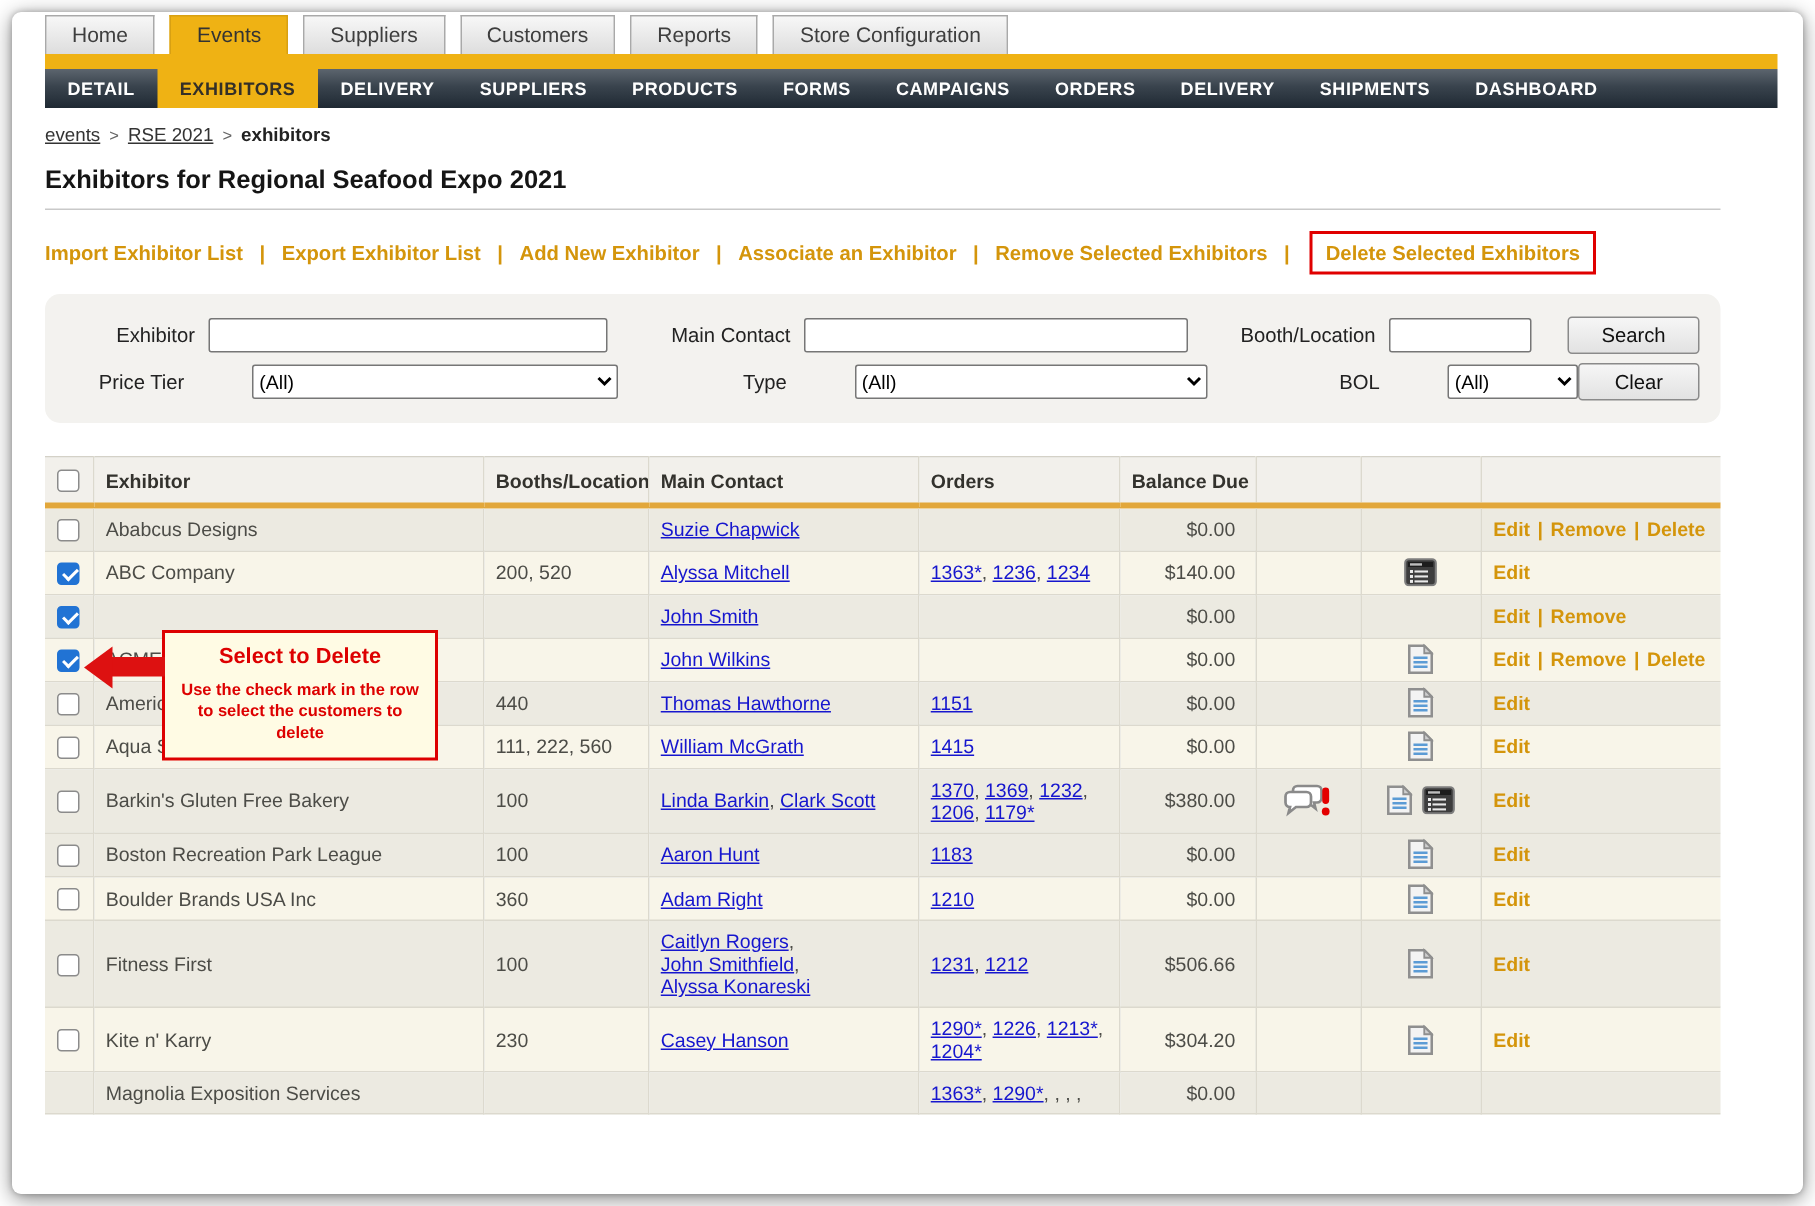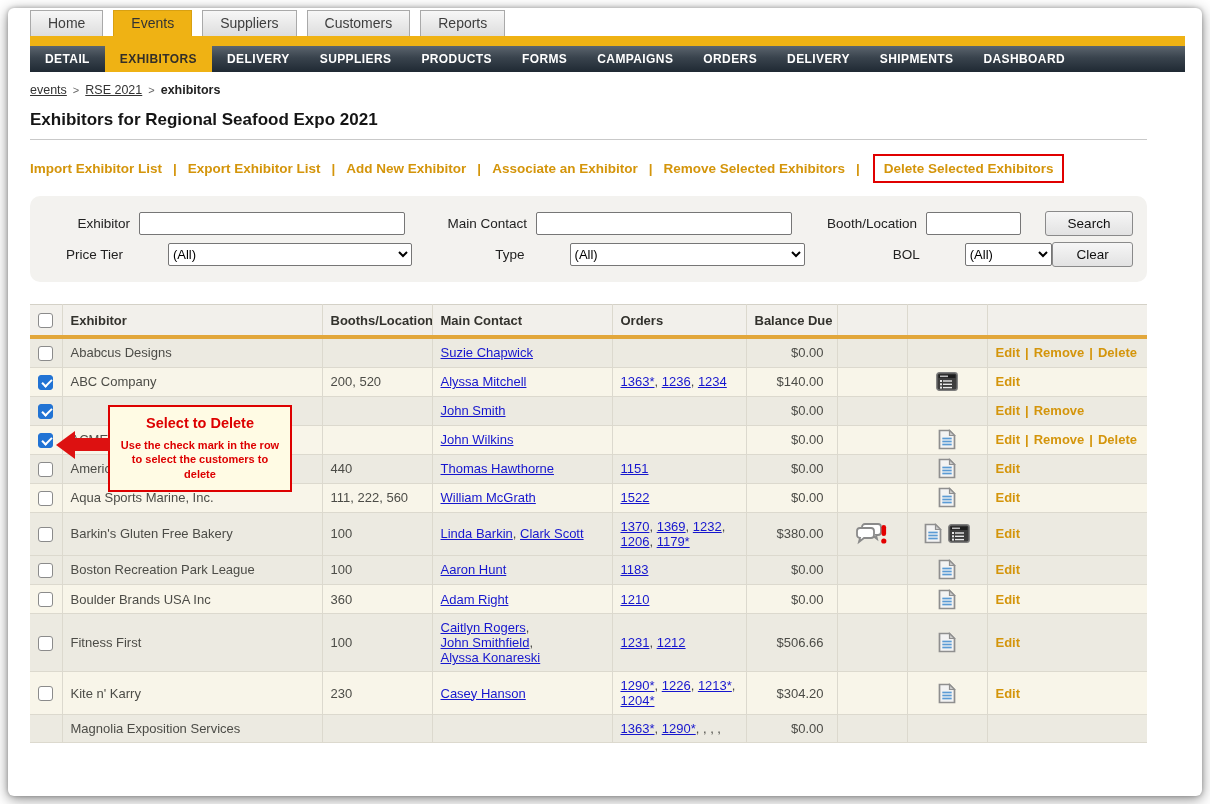--- a/index.html
+++ b/index.html
@@ -81,21 +81,21 @@
   }
   .cbx.on { background:#2173d4; border-color:#2173d4; }
   .cbx.on::after {
     content:""; position:absolute; left:3px; top:3.5px; width:8px; height:4px;
     border-left:2px solid #fff; border-bottom:2px solid #fff; transform:rotate(-45deg);
   }
   .icon { display:inline-block; vertical-align:middle; margin:0 3px; line-height:0; }
   td.c-ic1, td.c-ic2 { text-align:center; padding:3px 2px; }
   
   .callout {
-    position:absolute; left:78px; top:101px; width:184px; min-height:82px; z-index:6;
+    position:absolute; left:78px; top:116px; width:184px; min-height:82px; z-index:6;
     background:#fffbe4; border:2px solid #DD0000; padding:8px 6px 9px 6px; text-align:center;
   }
   .callout-title { color:#DD0000; font-weight:bold; font-size:14.5px; }
   .callout-body { color:#DD0000; font-weight:bold; font-size:11px; line-height:1.3; margin-top:7px; }
   .arrow-shaft { position:absolute; left:44px; top:134px; width:36px; height:13px; background:#DD1111; z-index:7; }
   .arrow-head {
     position:absolute; left:26px; top:126.5px; width:0; height:0; z-index:7;
     border-top:14px solid transparent; border-bottom:14px solid transparent; border-right:19px solid #DD1111;
   }
 </style>
@@ -103,20 +103,21 @@
 <body>
 
 <div class="page">
 
   <div class="topnav">
       <div class="toptab">Home</div>
       <div class="toptab active">Events</div>
       <div class="toptab">Suppliers</div>
       <div class="toptab">Customers</div>
       <div class="toptab">Reports</div>
+      <div class="toptab">Store Configuration</div>
     </div>
   <div class="goldstrip"></div>
   <div class="subnav">
       <div class="subtab">DETAIL</div>
       <div class="subtab active">EXHIBITORS</div>
       <div class="subtab">DELIVERY</div>
       <div class="subtab">SUPPLIERS</div>
       <div class="subtab">PRODUCTS</div>
       <div class="subtab">FORMS</div>
       <div class="subtab">CAMPAIGNS</div>
@@ -278,21 +279,21 @@
                       <line x1="4.3" y1="15.5" x2="13.7" y2="15.5"></line>
                     </g>
                   </svg></span></td>
               <td class="c-act"><a class="goldlink">Edit</a></td>
             </tr>
             <tr class="odd">
               <td class="c-cb"><span class="cbx"></span></td>
               <td class="c-exh">Aqua Sports Marine, Inc.</td>
               <td class="c-booth">111, 222, 560</td>
               <td class="c-contact"><a class="blue">William McGrath</a></td>
-              <td class="c-orders"><a class="blue">1522</a></td>
+              <td class="c-orders"><a class="blue">1415</a></td>
               <td class="c-bal">$0.00</td>
               <td class="c-ic1"></td>
               <td class="c-ic2"><span class="icon"><svg width="18" height="21" viewBox="0 0 18 21">
                     <path d="M1.5 1.5 h10 l5 5 v13 h-15 z" fill="#f3f3f3" stroke="#8f8f8f" stroke-width="1.7"></path>
                     <path d="M11.5 1.5 l5 5 h-5 z" fill="#cfcfcf" stroke="#8f8f8f" stroke-width="1.2"></path>
                     <g stroke="#5b9bd5" stroke-width="1.7">
                       <line x1="4.3" y1="9.5" x2="13.7" y2="9.5"></line>
                       <line x1="4.3" y1="12.5" x2="13.7" y2="12.5"></line>
                       <line x1="4.3" y1="15.5" x2="13.7" y2="15.5"></line>
                     </g>

